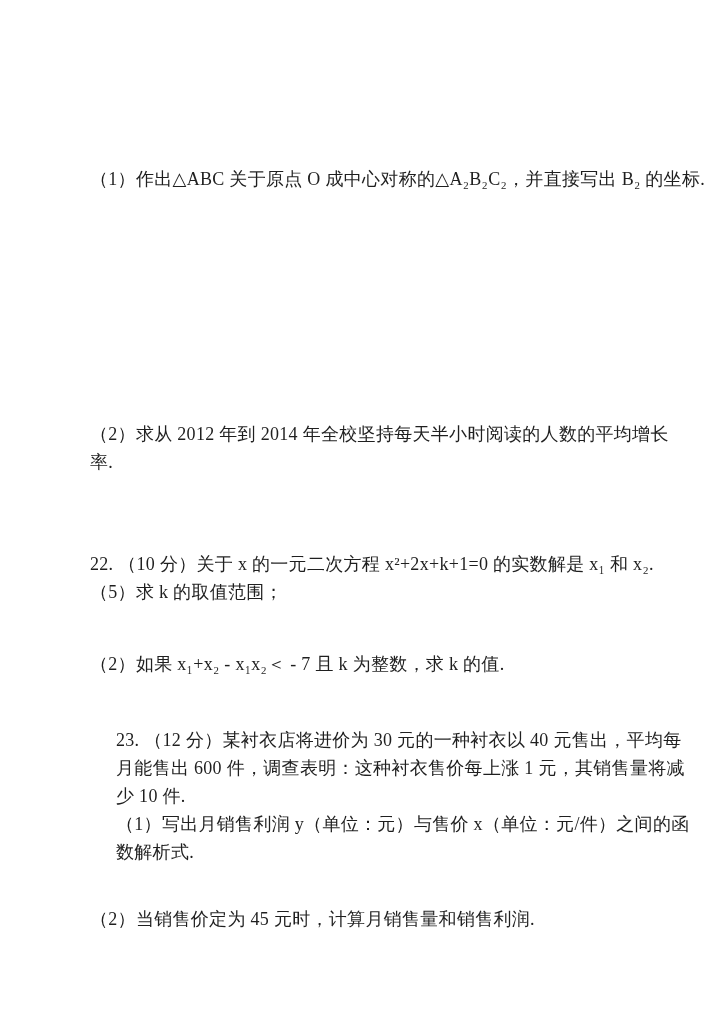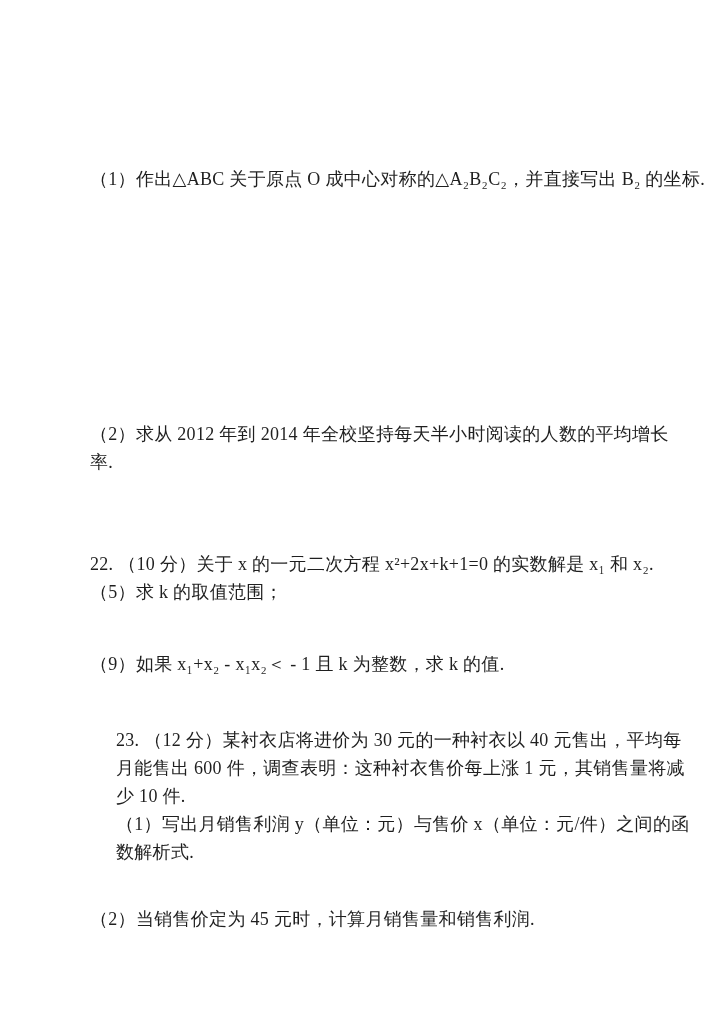--- a/index.html
+++ b/index.html
@@ -36,20 +36,20 @@
 </style>
 </head>
 <body>
 
 <div class="page">
   <p class="block block-1">（1）作出△ABC 关于原点 O 成中心对称的△A₂B₂C₂，并直接写出 B₂ 的坐标.</p>
   <p class="block block-3">（2）求从 2012 年到 2014 年全校坚持每天半小时阅读的人数的平均增长
 率.</p>
   <p class="block block-4">22. （10 分）关于 x 的一元二次方程 x²+2x+k+1=0 的实数解是 x₁ 和 x₂.
 （5）求 k 的取值范围；</p>
-  <p class="block block-5">（9）如果 x₁+x₂ - x₁x₂＜ - 1 且 k 为整数，求 k 的值.</p>
+  <p class="block block-5">（2）如果 x₁+x₂ - x₁x₂＜ - 7 且 k 为整数，求 k 的值.</p>
   <p class="block block-6">23. （12 分）某衬衣店将进价为 30 元的一种衬衣以 40 元售出，平均每
 月能售出 600 件，调查表明：这种衬衣售价每上涨 1 元，其销售量将减
 少 10 件.
 （1）写出月销售利润 y（单位：元）与售价 x（单位：元/件）之间的函
 数解析式.</p>
   <p class="block block-7">（2）当销售价定为 45 元时，计算月销售量和销售利润.</p>
 </div>
 
 </body></html>

